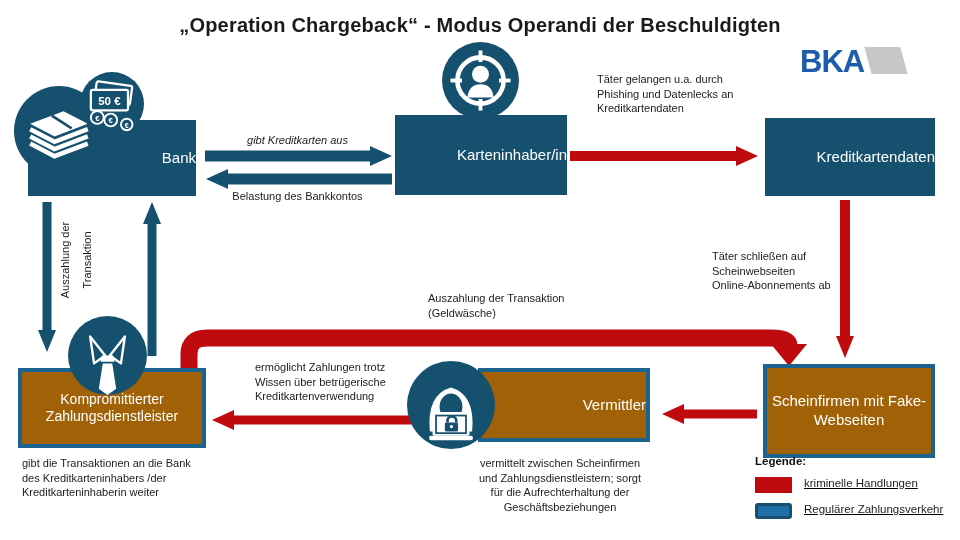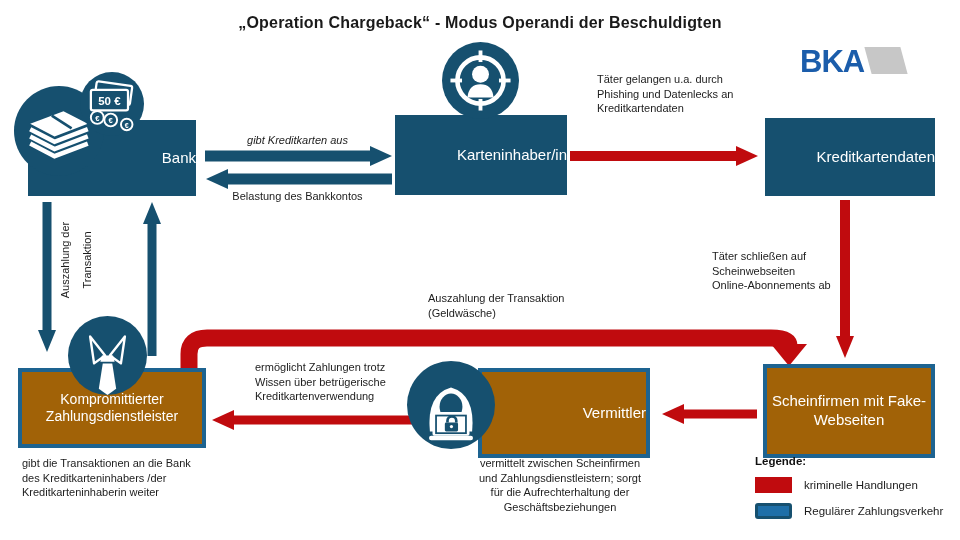--- a/index.html
+++ b/index.html
@@ -1,21 +1,21 @@
 <!DOCTYPE html>
 <html lang="de"><head>
 <meta charset="utf-8">
 <style>
   * { margin:0; padding:0; box-sizing:border-box; }
   html,body { background:#fff; }
   body { font-family:"Liberation Sans", sans-serif; }
   #canvas { position:relative; width:960px; height:540px; background:#fff; overflow:hidden; }
 
   .title { position:absolute; top:14px; left:0; width:100%; text-align:center;
-           font-size:16px; font-weight:600; color:#1a1a1a; letter-spacing:.2px; }
+           font-size:20px; font-weight:600; color:#1a1a1a; letter-spacing:.2px; }
 
   svg.arrows { position:absolute; left:0; top:0; z-index:1; }
 
   .node { position:absolute; z-index:2; display:flex; align-items:center; justify-content:flex-end;
           text-align:center; color:#fff; line-height:1.25; }
   .node-blue { background:#16506f; font-size:15px; }
   .node-red  { background:#a16207; border:4px solid #1d6390; font-size:15px; }
 
   .icon { position:absolute; z-index:3; }
   .icon svg { display:block; }
@@ -26,21 +26,21 @@
 
   .rot { transform:rotate(-90deg); transform-origin:center center; text-align:center; line-height:2.0; }
 
   .bka { position:absolute; z-index:4; display:flex; align-items:flex-start; }
   .bka-text { font-size:31px; font-weight:900; color:#1b5dab; letter-spacing:-1px; line-height:1; }
   .bka-flag { width:36px; height:27px; background:#c7c7c7; margin-left:4px; margin-top:1px;
               transform:skewX(15deg); }
 
   .legend { position:absolute; z-index:4; }
   .legend-title { font-size:11.5px; font-weight:bold; color:#111; }
-  .legend-row { display:flex; align-items:center; margin-top:10px; }
+  .legend-row { display:flex; align-items:flex-start; margin-top:10px;text-decoration:underline; }
   .swatch { width:37px; height:16px; margin-right:12px; }
   .swatch-red  { background:#c00b0e; }
   .swatch-blue { background:#1e6fa8; border:3px solid #16506f; border-radius:3px; }
   .legend-label { font-size:11.5px; color:#1c1c1c; }
 </style>
 </head>
 <body>
 
 <div id="canvas">
 
@@ -108,21 +108,21 @@
   </div>
 
   <div class="node node-blue" style="left:765px; top:118px; width:170px; height:78px;">
     <span>Kreditkartendaten</span>
   </div>
 
   <div class="node node-red" style="left:763px; top:364px; width:172px; height:94px;">
     <span>Scheinfirmen mit Fake-Webseiten</span>
   </div>
 
-  <div class="node node-red" style="left:478px; top:368px; width:172px; height:90px;">
+  <div class="node node-red" style="left:478px; top:368px; width:172px; height:74px;">
     <span>Vermittler</span>
   </div>
 
   <div class="node node-red" style="left:18px; top:368px; width:188px; height:80px; font-size:14px;">
     <span>Kompromittierter Zahlungsdienstleister</span>
   </div>
 
   <div class="icon" style="left:14px; top:86px;">
     <svg width="90" height="90" viewBox="0 0 100 100">
       <circle cx="50" cy="50" r="50" fill="#16506f"></circle>

